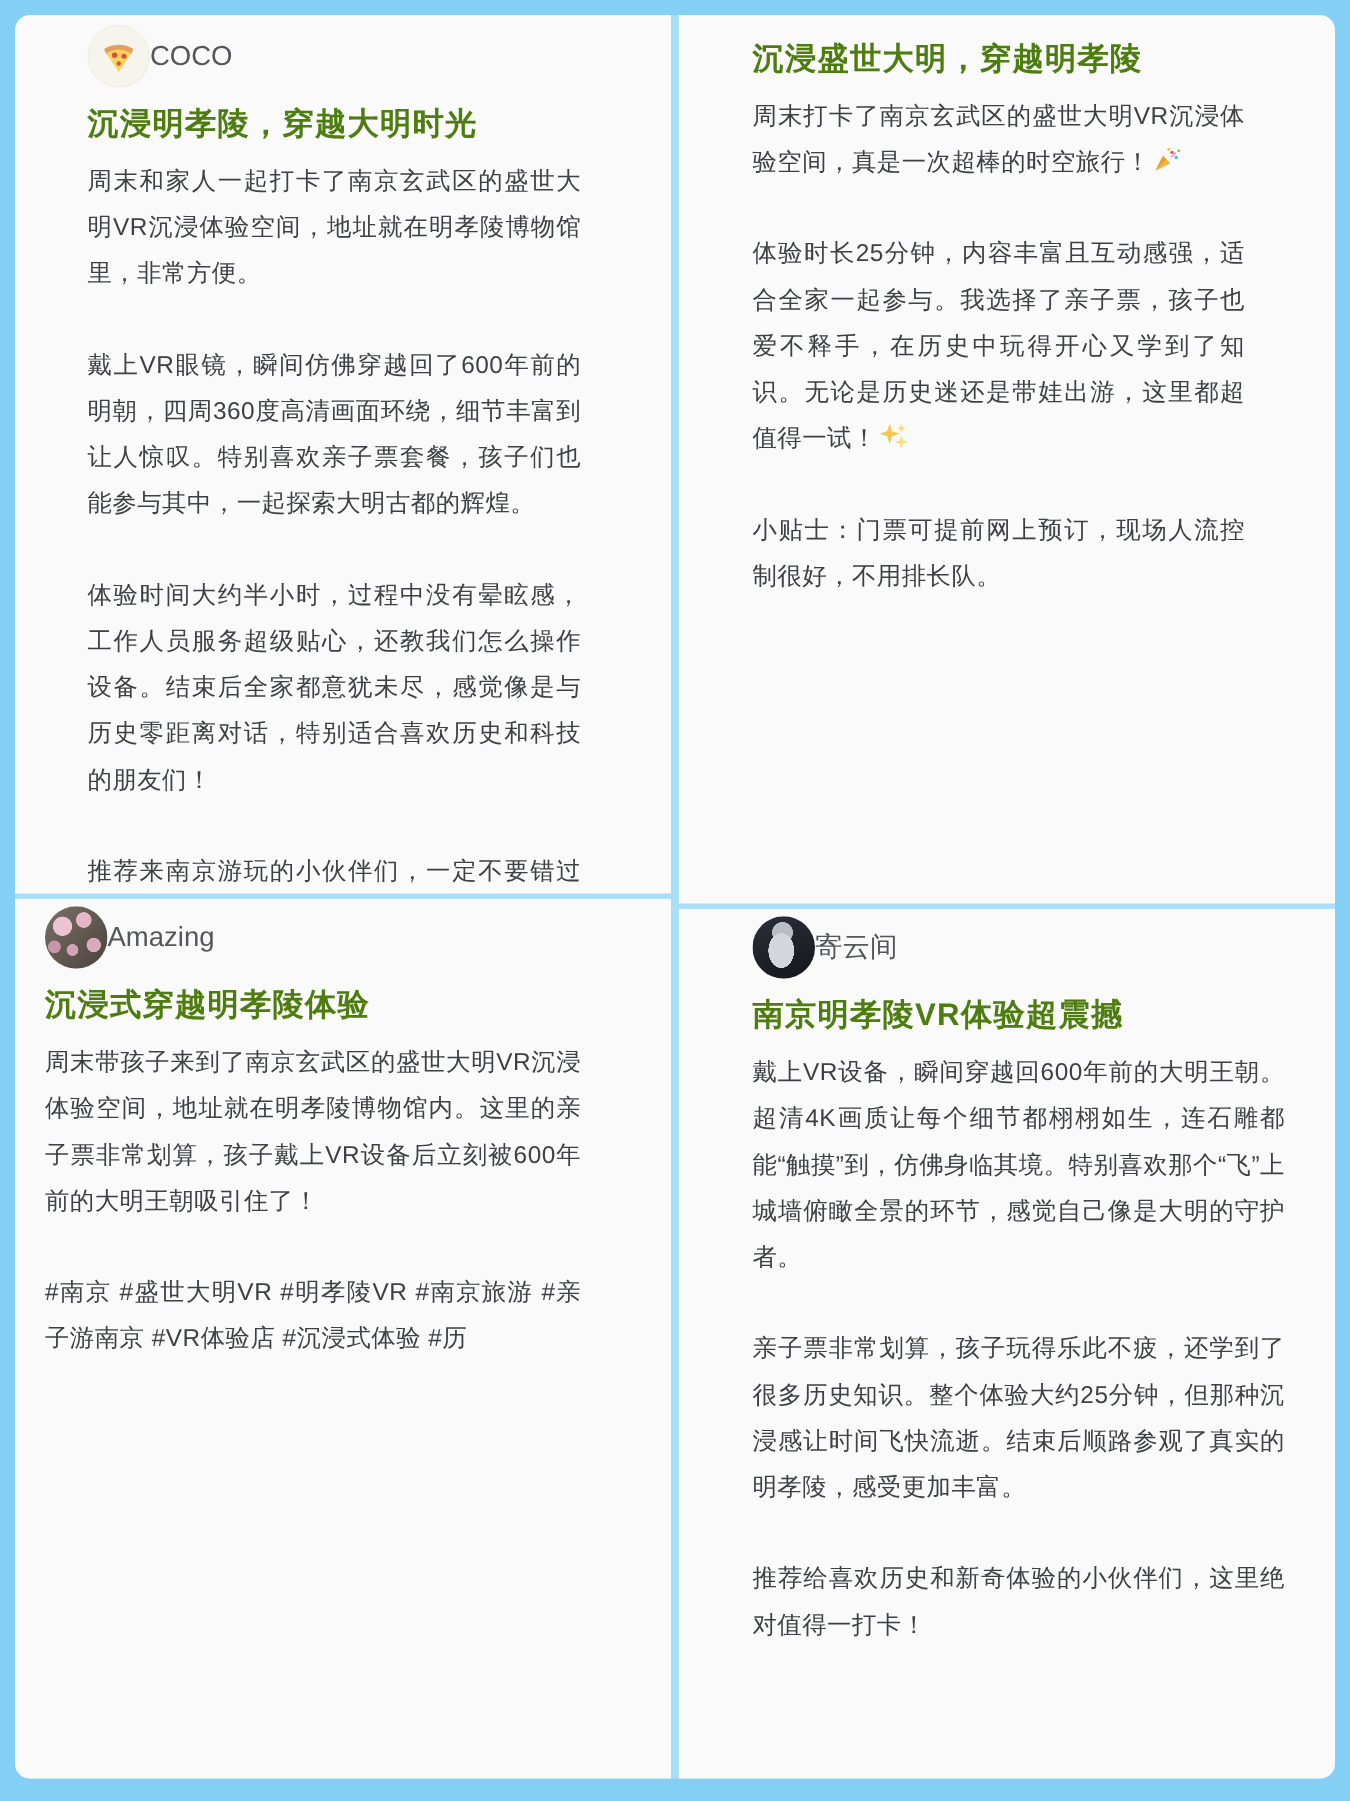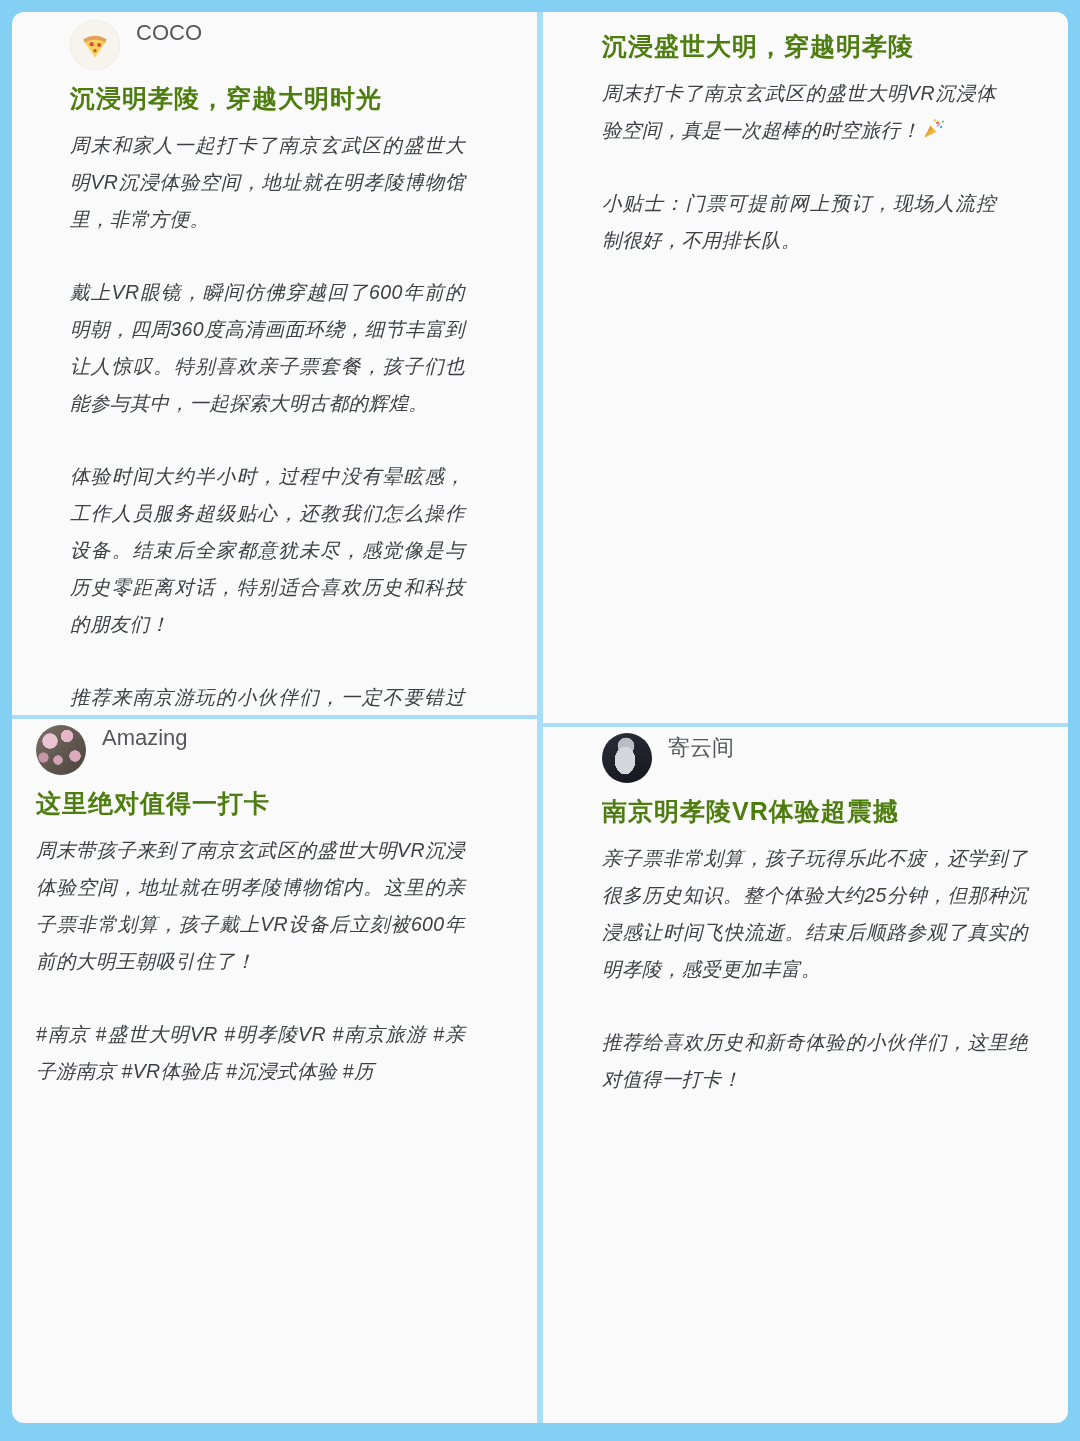--- a/index.html
+++ b/index.html
@@ -23,21 +23,21 @@
   .card{
     background:#f9faf9;
     box-sizing:border-box;
     overflow:hidden;
   }
   .card-tl{height:703px;padding:8px 72px 0 58px;}
   .card-bl{flex:1;padding:6px 72px 0 24px;}
   .card-tr{height:711px;padding:18px 72px 0 59px;}
   .card-br{flex:1;padding:6px 40px 0 59px;}
 
-  .post-header{display:flex;gap:16px;margin-bottom:12px;}
+  .post-header{display:flex;align-items:center;margin-bottom:12px;}
   .avatar{
     width:50px;height:50px;border-radius:50%;
     flex:0 0 auto;
     display:flex;align-items:center;justify-content:center;
     overflow:hidden;
   }
   .avatar-coco{background:#f7f4ee;box-shadow:0 0 0 1px #f0ece4 inset;}
   .avatar-blossom{
     background:
       radial-gradient(circle at 28% 32%, #ecc3d3 0 15%, rgba(0,0,0,0) 16%),
@@ -63,21 +63,20 @@
     letter-spacing:1px;
   }
   .card-tr .post-title{margin-top:0;}
   .para{
     margin:0 0 36px 0;
     font-size:19.5px;
     line-height:37px;
     color:#3f4045;
     letter-spacing:0.4px;
     text-align:justify;
-    font-style:italic;
   }
   .para.tight{margin-bottom:0;}
   .hashtags{margin:0;}
   .emoji{
     width:24px;height:24px;
     display:inline-block;
     vertical-align:-4px;
     margin:0 1px;
   }
 </style>
@@ -109,21 +108,21 @@
         <p class="para">推荐来南京游玩的小伙伴们，一定不要错过这场精彩的沉浸式VR体验！</p>
       </section>
 
       <div class="h-divider"></div>
 
       <section class="card card-bl">
         <div class="post-header">
           <div class="avatar avatar-blossom"></div>
           <div class="username">Amazing</div>
         </div>
-        <h2 class="post-title">这里绝对值得一打卡</h2>
+        <h2 class="post-title">沉浸式穿越明孝陵体验</h2>
         <p class="para">周末带孩子来到了南京玄武区的盛世大明VR沉浸体验空间，地址就在明孝陵博物馆内。这里的亲子票非常划算，孩子戴上VR设备后立刻被600年前的大明王朝吸引住了！</p>
         <p class="para hashtags">#南京 #盛世大明VR #明孝陵VR #南京旅游 #亲子游南京 #VR体验店 #沉浸式体验 #历</p>
       </section>
 
     </div>
 
     <div class="v-divider"></div>
 
     <div class="col">
 
@@ -131,31 +130,37 @@
         <h2 class="post-title">沉浸盛世大明，穿越明孝陵</h2>
         <p class="para">周末打卡了南京玄武区的盛世大明VR沉浸体验空间，真是一次超棒的时空旅行！<svg class="emoji" viewBox="0 0 36 36">
               <path d="M5 31 L14 13 L23 22 Z" fill="#f2b63c"></path>
               <path d="M5 31 L14 13 L18 17 Z" fill="#e09a28" opacity="0.75"></path>
               <circle cx="25" cy="9" r="2.1" fill="#ef5a44"></circle>
               <circle cx="30" cy="15" r="2" fill="#58aef0"></circle>
               <circle cx="21" cy="5" r="1.8" fill="#f2c53e"></circle>
               <circle cx="33" cy="7" r="1.7" fill="#7ac36e"></circle>
               <path d="M24 14 q3.5 -1 5 -4.5" stroke="#e88db7" stroke-width="1.6" fill="none" stroke-linecap="round"></path>
             </svg></p>
+        <p class="para">体验时长25分钟，内容丰富且互动感强，适合全家一起参与。我选择了亲子票，孩子也爱不释手，在历史中玩得开心又学到了知识。无论是历史迷还是带娃出游，这里都超值得一试！<svg class="emoji" viewBox="0 0 36 36">
+              <path d="M13 3 L16 12 L25 15 L16 18 L13 27 L10 18 L1 15 L10 12 Z" fill="#f6c94e"></path>
+              <path d="M27 17 L29 23 L35 25 L29 27 L27 33 L25 27 L19 25 L25 23 Z" fill="#f8dc82"></path>
+              <path d="M27 3 L28.5 7 L32.5 8.5 L28.5 10 L27 14 L25.5 10 L21.5 8.5 L25.5 7 Z" fill="#f8dc82"></path>
+            </svg></p>
         <p class="para">小贴士：门票可提前网上预订，现场人流控制很好，不用排长队。</p>
       </section>
 
       <div class="h-divider"></div>
 
       <section class="card card-br">
         <div class="post-header">
           <div class="avatar avatar-figure"></div>
           <div class="username">寄云间</div>
         </div>
         <h2 class="post-title">南京明孝陵VR体验超震撼</h2>
+        <p class="para">戴上VR设备，瞬间穿越回600年前的大明王朝。超清4K画质让每个细节都栩栩如生，连石雕都能“触摸”到，仿佛身临其境。特别喜欢那个“飞”上城墙俯瞰全景的环节，感觉自己像是大明的守护者。</p>
         <p class="para">亲子票非常划算，孩子玩得乐此不疲，还学到了很多历史知识。整个体验大约25分钟，但那种沉浸感让时间飞快流逝。结束后顺路参观了真实的明孝陵，感受更加丰富。</p>
         <p class="para">推荐给喜欢历史和新奇体验的小伙伴们，这里绝对值得一打卡！</p>
       </section>
 
     </div>
 
   </div>
 </div>
 
 </body></html>

